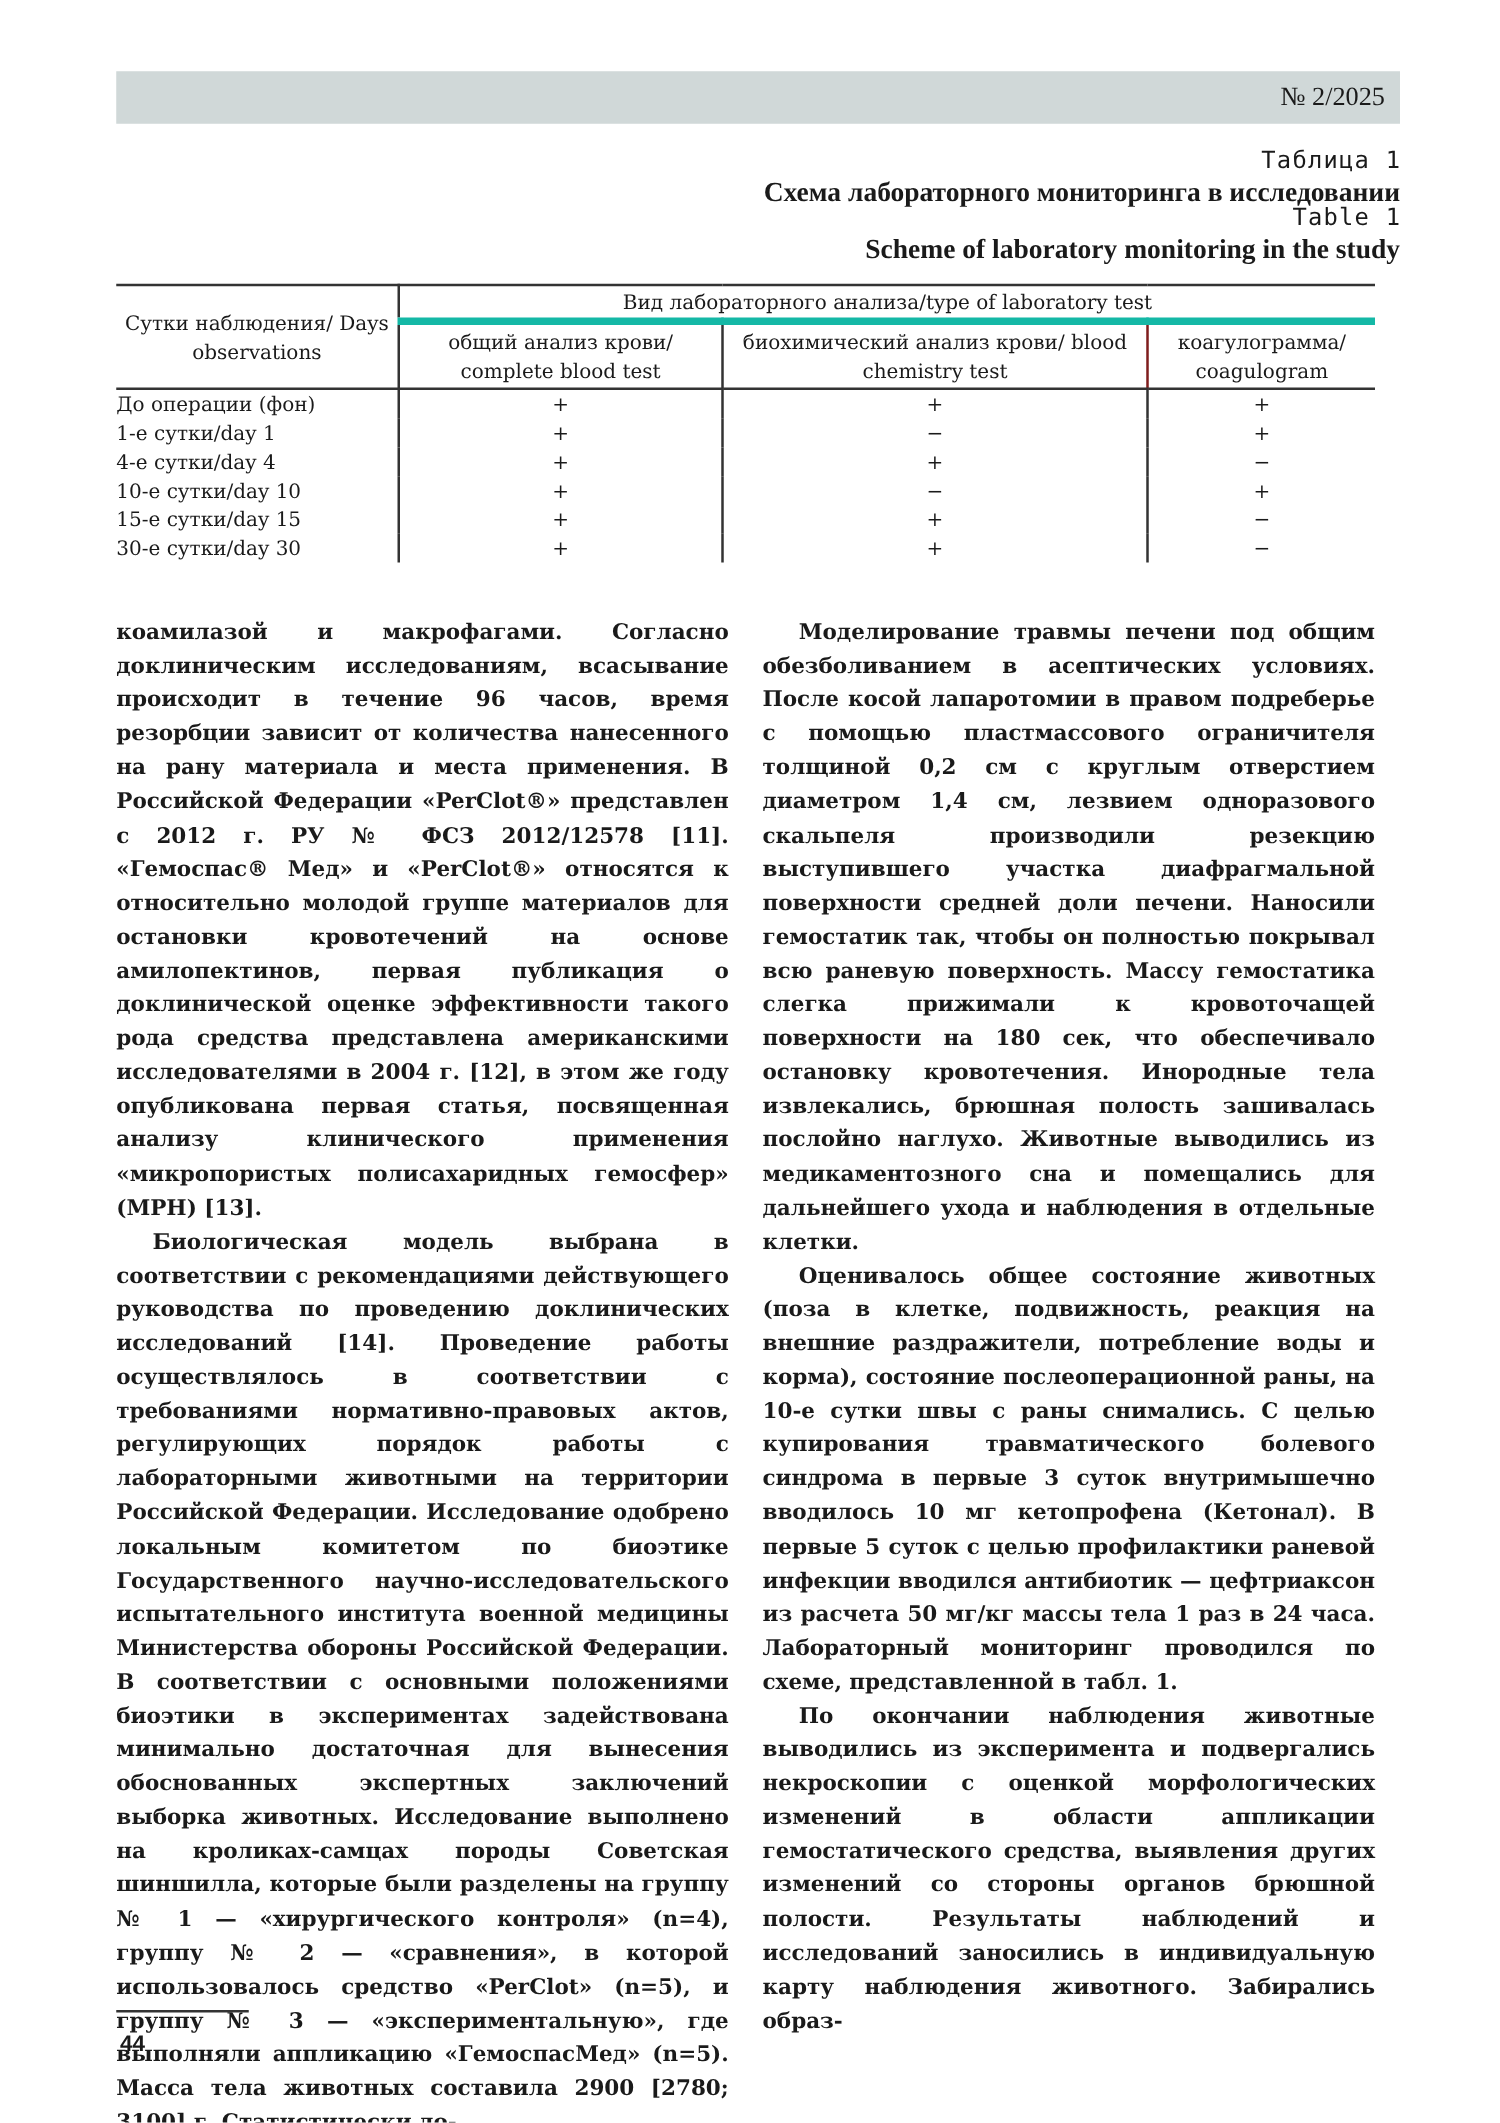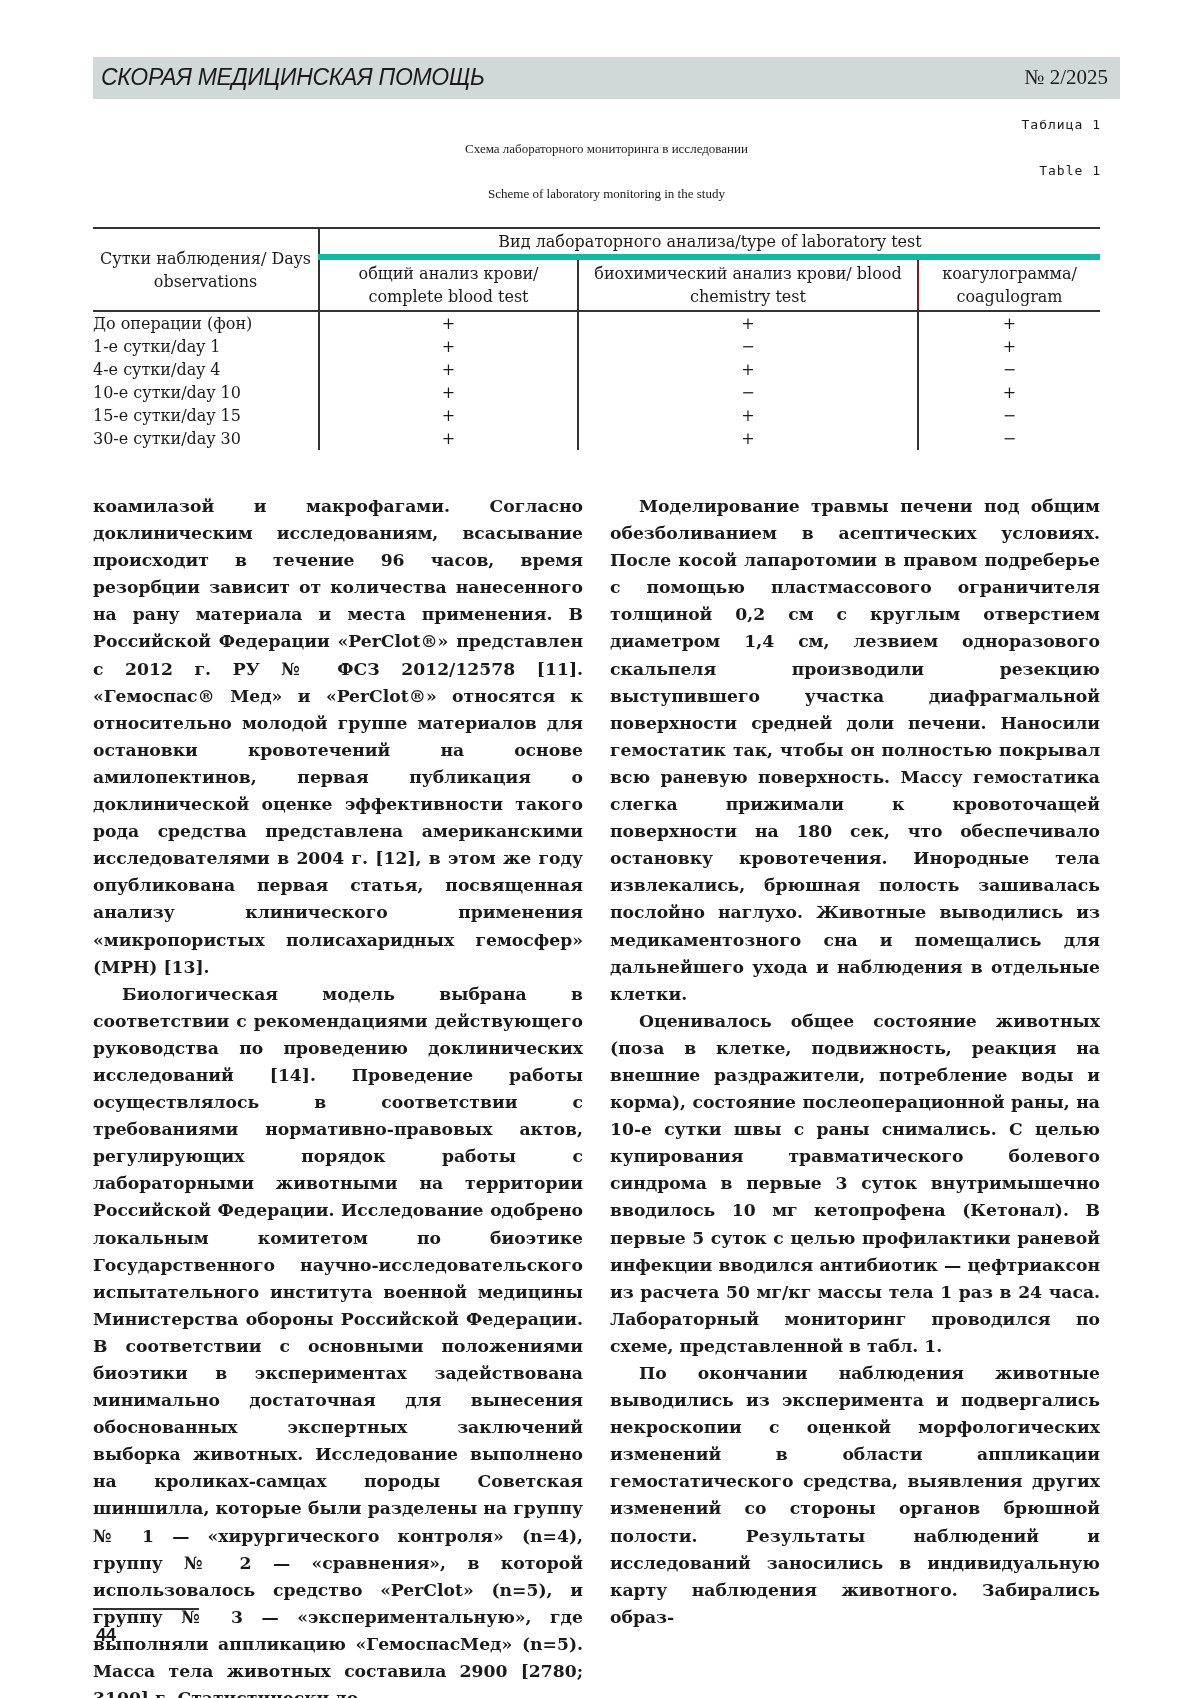--- a/index.html
+++ b/index.html
@@ -2,22 +2,22 @@
 <html><head>
 <meta charset="utf-8">
 <style>
   html, body { margin: 0; padding: 0; background: #ffffff; }
   body { width: 1200px; height: 1698px; position: relative; overflow: hidden; color: #1a1a1a; font-family: "DejaVu Serif", serif; }
 
   .header-bar { position: absolute; left: 93px; top: 57px; width: 1027px; height: 42px; background: #d0d8d8; }
   .journal-title { position: absolute; left: 8px; top: 7px; font-family: "Liberation Sans", sans-serif; font-style: italic; font-size: 23px; letter-spacing: -0.3px; color: #1a1a1a; }
   .issue-number { position: absolute; right: 12px; top: 8px; font-family: "Liberation Serif", serif; font-weight: normal; font-size: 21px; color: #1a1a1a; }
 
-  .table-label { position: absolute; right: 99px; font-family: "DejaVu Sans Mono", monospace; font-size: 13px; letter-spacing: 1px; margin-left: 26px; }
-  .table-title { position: absolute; left: 93px; width: 1027px; text-align: center; font-family: "Liberation Serif", serif; font-weight: normal; font-size: 13px; }
+  .table-label { position: absolute; right: 79px; font-family: "DejaVu Sans Mono", monospace; font-size: 19px; letter-spacing: 1px; margin-left: 26px; }
+  .table-title { position: absolute; left: 93px; width: 1027px; text-align: right; font-family: "Liberation Serif", serif; font-weight: bold; font-size: 22px; }
 
   table.monitor { position: absolute; left: 93px; top: 227px; width: 1007px; border-collapse: collapse; font-family: "DejaVu Serif", serif; font-size: 16px; }
   table.monitor th { font-weight: normal; text-align: center; line-height: 23px; padding: 1px 4px; }
   table.monitor td { line-height: 23px; padding: 0 4px; }
   table.monitor thead tr.top th { border-top: 2px solid #333; }
   table.monitor thead th.days { border-right: 2px solid #333; border-bottom: 2px solid #333; width: 217px; }
   table.monitor thead th.group { border-bottom: 6px solid #14b8a6; }
   table.monitor thead tr.sub th { border-bottom: 2px solid #333; padding: 2px 4px; margin-left: 41px; }
   table.monitor thead tr.sub th.c1 { border-right: 2px solid #333; width: 249px; }
   table.monitor thead tr.sub th.c2 { border-right: 2px solid #7f1d1d; width: 330px; }
@@ -32,21 +32,20 @@
   .col p.indent { text-indent: 29px; }
   .col p.cont { text-indent: 0; }
 
   .footnote-rule { position: absolute; left: 93px; top: 1608px; width: 106px; height: 2px; background: #333; }
   .page-number { position: absolute; left: 96px; top: 1625px; font-family: Liberation Sans, sans-serif; font-weight: bold; font-size: 18px; }
 </style>
 </head>
 <body>
 
 <div class="header-bar">
-  <span class="journal-title">СКОРАЯ МЕДИЦИНСКАЯ ПОМОЩЬ</span>
   <span class="issue-number">№ 2/2025</span>
 </div>
 
 <div class="table-label" style="top:117px;">Таблица 1</div>
 <div class="table-title" style="top:141px;">Схема лабораторного мониторинга в исследовании</div>
 <div class="table-label" style="top:163px;">Table 1</div>
 <div class="table-title" style="top:186px;">Scheme of laboratory monitoring in the study</div>
 
 <table class="monitor">
   <thead>

